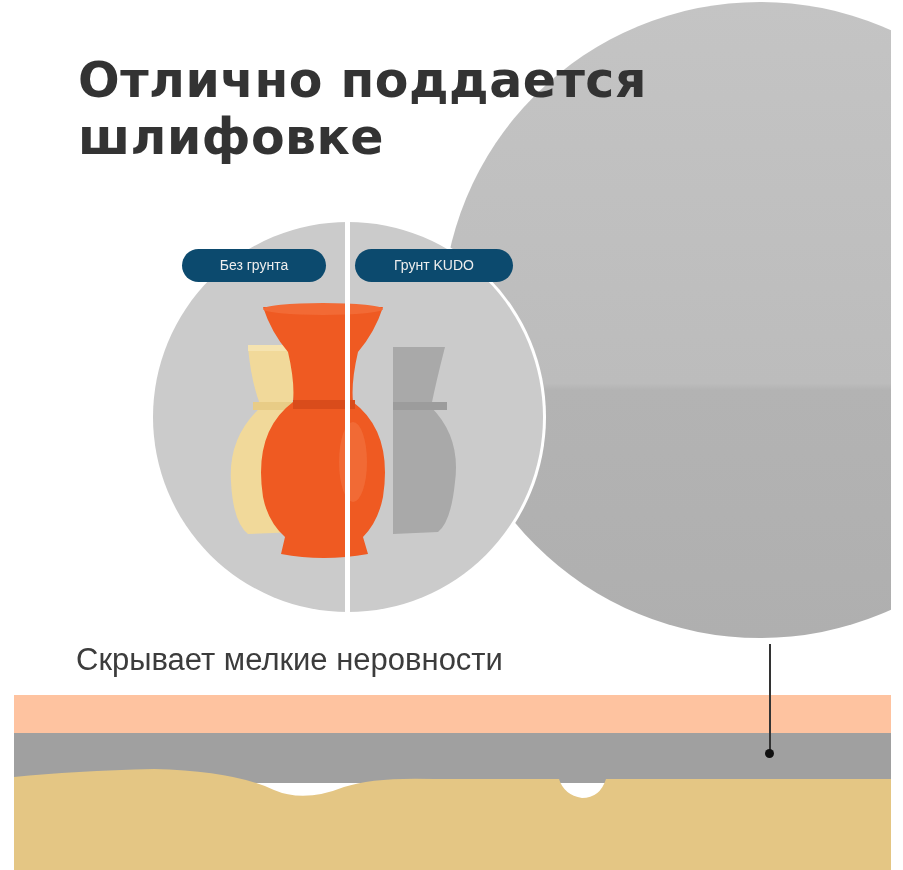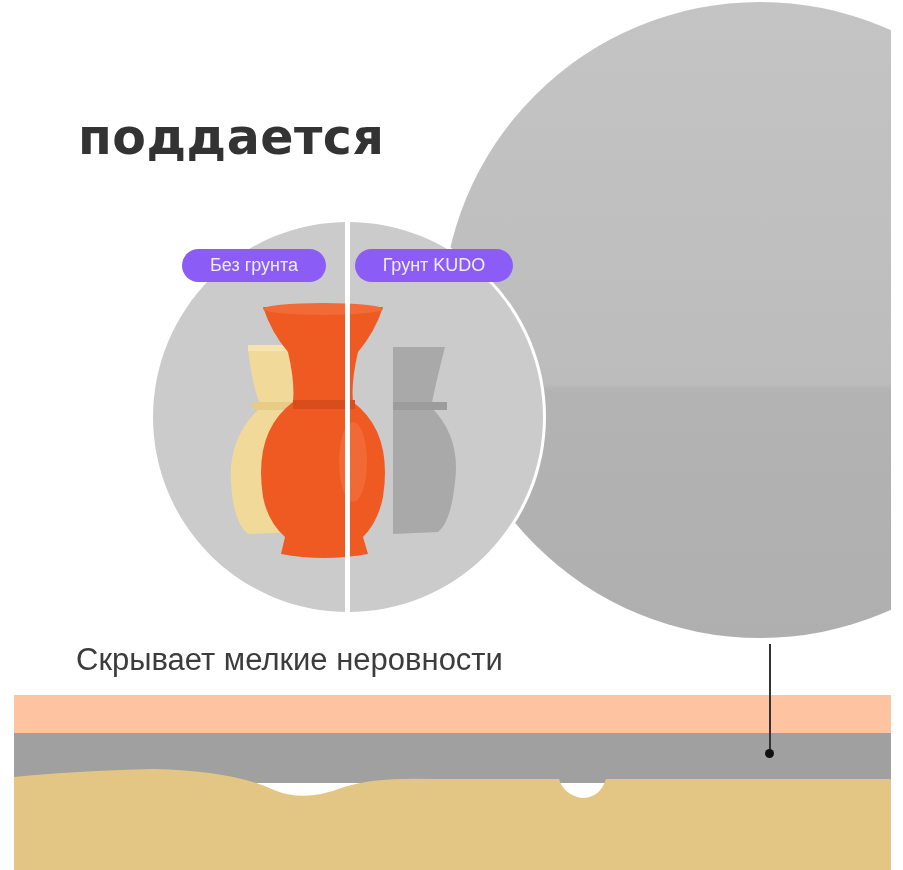--- a/index.html
+++ b/index.html
@@ -4,39 +4,39 @@
 <style>
   html,body{margin:0;padding:0;background:#ffffff;}
   body{width:903px;height:870px;position:relative;overflow:hidden;font-family:"DejaVu Sans","Liberation Sans",sans-serif;}
   .big-circle{position:absolute;left:442px;top:2px;width:636px;height:636px;border-radius:50%;
     background:linear-gradient(180deg,#c4c4c4 0%,#bcbcbc 60%,#b3b3b3 61%,#afafaf 100%);}
   .big-clip{position:absolute;left:0;top:0;width:891px;height:870px;overflow:hidden;}
   .title{position:absolute;left:78px;top:52px;margin:0;font-size:49px;line-height:57px;font-weight:bold;color:#333333;letter-spacing:0.5px;z-index:3;}
   .small-circle{position:absolute;left:153px;top:222px;width:390px;height:390px;border-radius:50%;background:#cbcbcb;
     box-shadow:0 0 0 3px #ffffff;overflow:hidden;z-index:2;}
   .divider{position:absolute;left:345px;top:222px;width:5px;height:390px;background:#ffffff;z-index:5;}
-  .pill{position:absolute;top:249px;height:33px;border-radius:17px;background:#8b5cf6;color:#eeeeee;font-family:"Liberation Sans",sans-serif;
-    font-size:18px;line-height:33px;text-align:center;z-index:6;}
+  .pill{position:absolute;top:249px;height:33px;border-radius:17px;background:#0c4a6e;color:#eeeeee;font-family:"Liberation Sans",sans-serif;
+    font-size:14px;line-height:33px;text-align:center;z-index:6;}
   .pill.left{left:182px;width:144px;}
   .pill.right{left:355px;width:158px;}
   .subtitle{position:absolute;left:72px;top:638px;margin:4px;font-family:"Liberation Sans",sans-serif;font-size:31px;color:#3c3c3c;}
   .pointer-line{position:absolute;left:769px;top:644px;width:2px;height:108px;background:#333333;z-index:4;}
   .pointer-dot{position:absolute;left:765px;top:749px;width:9px;height:9px;border-radius:50%;background:#111111;z-index:4;}
   .layers{position:absolute;left:14px;top:695px;width:877px;height:175px;}
 </style>
 </head>
 <body>
 
 <div class="big-clip">
   <div class="big-circle"></div>
 </div>
 
 <h1 class="title">
-  <br>
-  <span>поддается</span>
+  <span>Отлично поддается</span><br>
+  <span>шлифовке</span>
 </h1>
 
 <div class="small-circle">
   <svg width="390" height="390" viewBox="0 0 390 390" style="position:absolute;left:0;top:0;">
 
     <g>
       <path d="M95 125 L148 125 Q145 160 138 185 Q170 215 162 260 Q155 300 145 310 L95 312 Q80 300 78 260 Q75 215 108 185 Q98 160 95 125 Z" fill="#f1d99a"></path>
       <rect x="95" y="123" width="52" height="6" fill="#f5e3b0"></rect>
       <rect x="100" y="180" width="48" height="8" fill="#e8cc86"></rect>
     </g>

